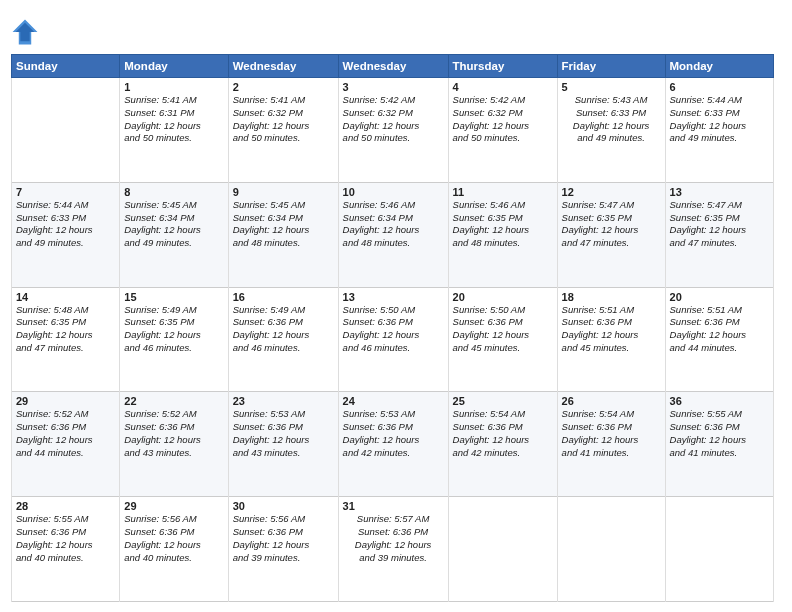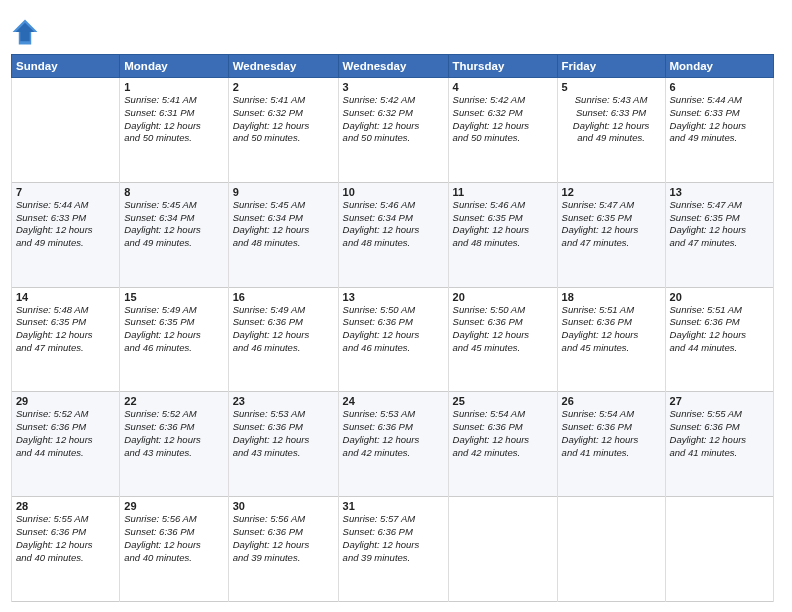--- a/index.html
+++ b/index.html
@@ -320,21 +320,21 @@
 and 42 minutes.</div>
           </td>
           <td>
             <span class="day-num">26</span>
             <div class="cell-content" style="white-space: pre-line;">Sunrise: 5:54 AM
 Sunset: 6:36 PM
 Daylight: 12 hours
 and 41 minutes.</div>
           </td>
           <td>
-            <span class="day-num">27</span>
+            <span class="day-num">36</span>
             <div class="cell-content" style="white-space: pre-line;">Sunrise: 5:55 AM
 Sunset: 6:36 PM
 Daylight: 12 hours
 and 41 minutes.</div>
           </td>
         </tr>
         <tr>
           <td>
             <span class="day-num">28</span>
             <div class="cell-content" style="white-space: pre-line;">Sunrise: 5:55 AM
@@ -351,21 +351,21 @@
           </td>
           <td>
             <span class="day-num">30</span>
             <div class="cell-content" style="white-space: pre-line;">Sunrise: 5:56 AM
 Sunset: 6:36 PM
 Daylight: 12 hours
 and 39 minutes.</div>
           </td>
           <td>
             <span class="day-num">31</span>
-            <div class="cell-content" style="white-space: pre-line;">Sunrise: 5:57 AM
+            <div class="cell-content" style="white-space: pre-line; text-align: center;">Sunrise: 5:57 AM
 Sunset: 6:36 PM
 Daylight: 12 hours
 and 39 minutes.</div>
           </td>
           <td></td>
           <td></td>
           <td></td>
         </tr>
       </tbody>
   </table>

